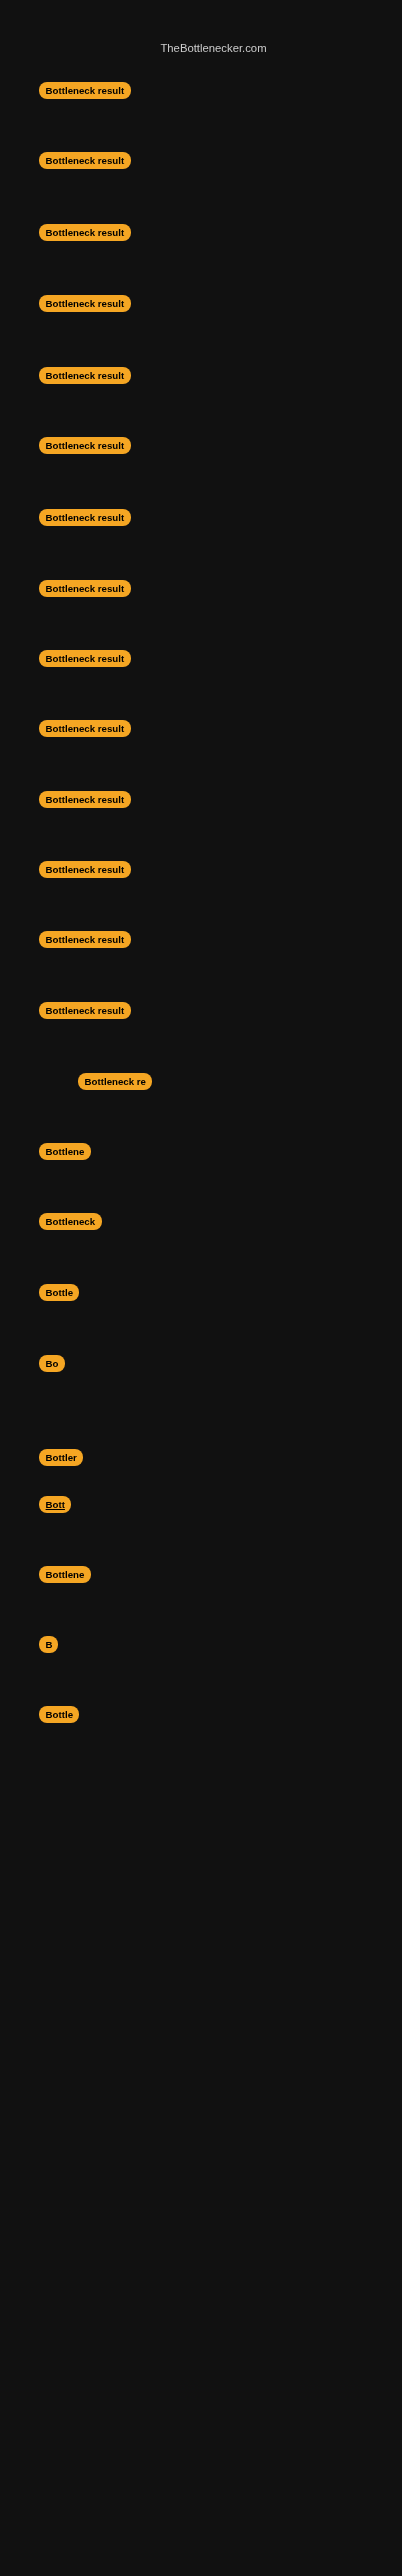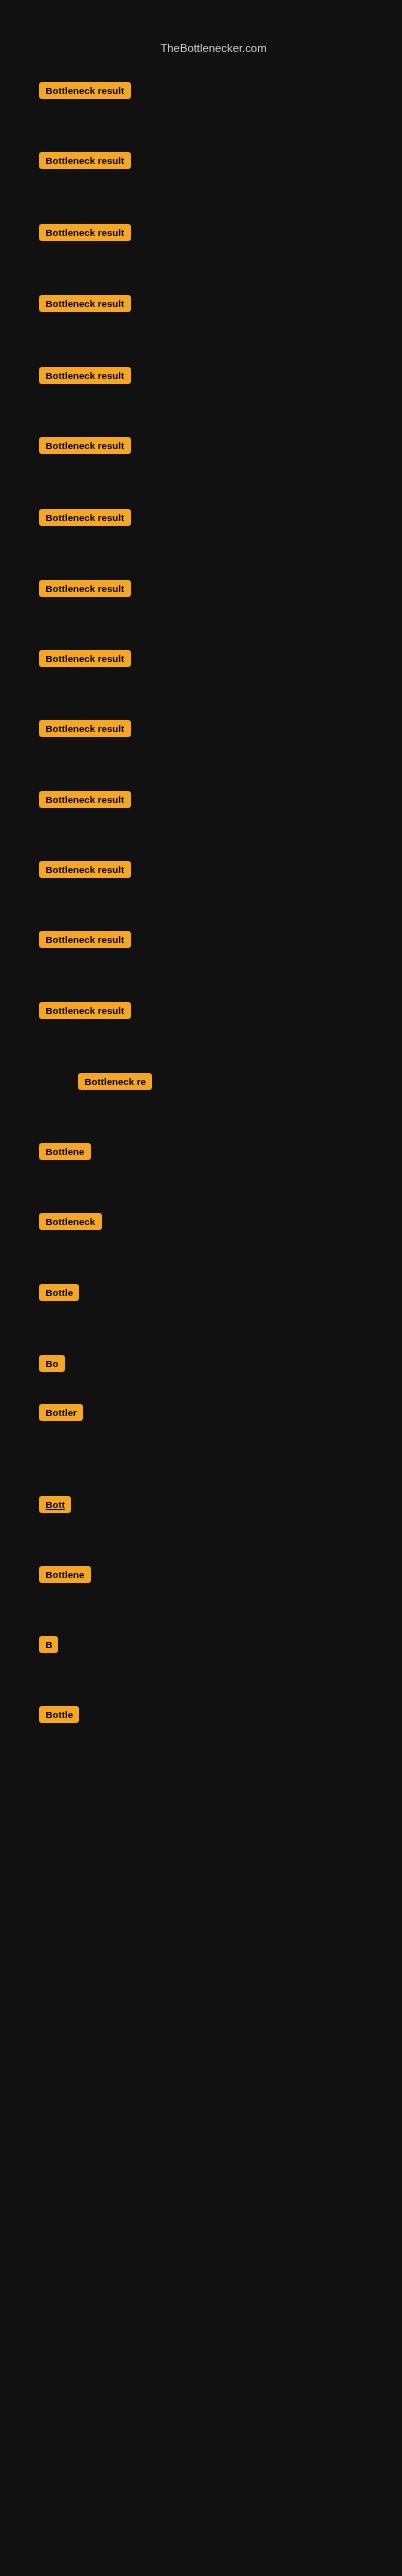--- a/index.html
+++ b/index.html
@@ -23,21 +23,21 @@
       padding: 6.4px 0 3.2px 0;
     }
 
     .bottleneck-badge {
       display: inline-block;
       background-color: #f5a623;
       color: #000000;
       font-size: 9.7px;
       font-weight: bold;
       padding: 3.2px 6.4px;
-      border-radius: 3px;
+      border-radius: 8px;
       white-space: nowrap;
       overflow: hidden;
     }
   </style>
 </head>
 <body>
 
 <div>
   <div class="site-title">TheBottlenecker.com</div>
 </div>
@@ -55,19 +55,19 @@
     <div style="position: absolute; top: 638px; left: 3.2px;"><span class="bottleneck-badge" style="max-width: 105px; display: inline-block; overflow: hidden;">Bottleneck result</span></div>
     <div style="position: absolute; top: 709px; left: 3.2px;"><span class="bottleneck-badge" style="max-width: 105px; display: inline-block; overflow: hidden;">Bottleneck result</span></div>
     <div style="position: absolute; top: 779px; left: 3.2px;"><span class="bottleneck-badge" style="max-width: 97px; display: inline-block; overflow: hidden;">Bottleneck result</span></div>
     <div style="position: absolute; top: 849px; left: 3.2px;"><span class="bottleneck-badge" style="max-width: 105px; display: inline-block; overflow: hidden;">Bottleneck result</span></div>
     <div style="position: absolute; top: 920px; left: 3.2px;"><span class="bottleneck-badge" style="max-width: 97px; display: inline-block; overflow: hidden;">Bottleneck result</span></div>
     <div style="position: absolute; top: 991px; left: 3.2px; margin-left: 39px;"><span class="bottleneck-badge" style="max-width: 81px; display: inline-block; overflow: hidden;">Bottleneck re</span></div>
     <div style="position: absolute; top: 1061px; left: 3.2px;"><span class="bottleneck-badge" style="max-width: 64px; display: inline-block; overflow: hidden;">Bottlene</span></div>
     <div style="position: absolute; top: 1131px; left: 3.2px; text-decoration: underline;"><span class="bottleneck-badge" style="max-width: 71px; display: inline-block; overflow: hidden;">Bottleneck</span></div>
     <div style="position: absolute; top: 1202px; left: 3.2px;"><span class="bottleneck-badge" style="max-width: 52px; display: inline-block; overflow: hidden;">Bottle</span></div>
     <div style="position: absolute; top: 1273px; left: 3.2px;"><span class="bottleneck-badge" style="max-width: 26px; display: inline-block; overflow: hidden;">Bo</span></div>
-    <div style="position: absolute; top: 1322px; left: 3.2px;"><span class="bottleneck-badge" style="max-width: 52px; display: inline-block; overflow: hidden;">Bottler</span></div>
+    <div style="position: absolute; top: 1367px; left: 3.2px;"><span class="bottleneck-badge" style="max-width: 52px; display: inline-block; overflow: hidden;">Bottler</span></div>
     <div style="position: absolute; top: 1414px; left: 3.2px;"><span class="bottleneck-badge" style="max-width: 40px; display: inline-block; overflow: hidden; text-decoration: underline;">Bott</span></div>
     <div style="position: absolute; top: 1484px; left: 3.2px;"><span class="bottleneck-badge" style="max-width: 63px; display: inline-block; overflow: hidden;">Bottlene</span></div>
     <div style="position: absolute; top: 1554px; left: 3.2px;"><span class="bottleneck-badge" style="max-width: 19.3px; display: inline-block; overflow: hidden;">B</span></div>
     <div style="position: absolute; top: 1624px; left: 3.2px;"><span class="bottleneck-badge" style="max-width: 50px; display: inline-block; overflow: hidden;">Bottle</span></div>
   </div>
 
 
 </body></html>

